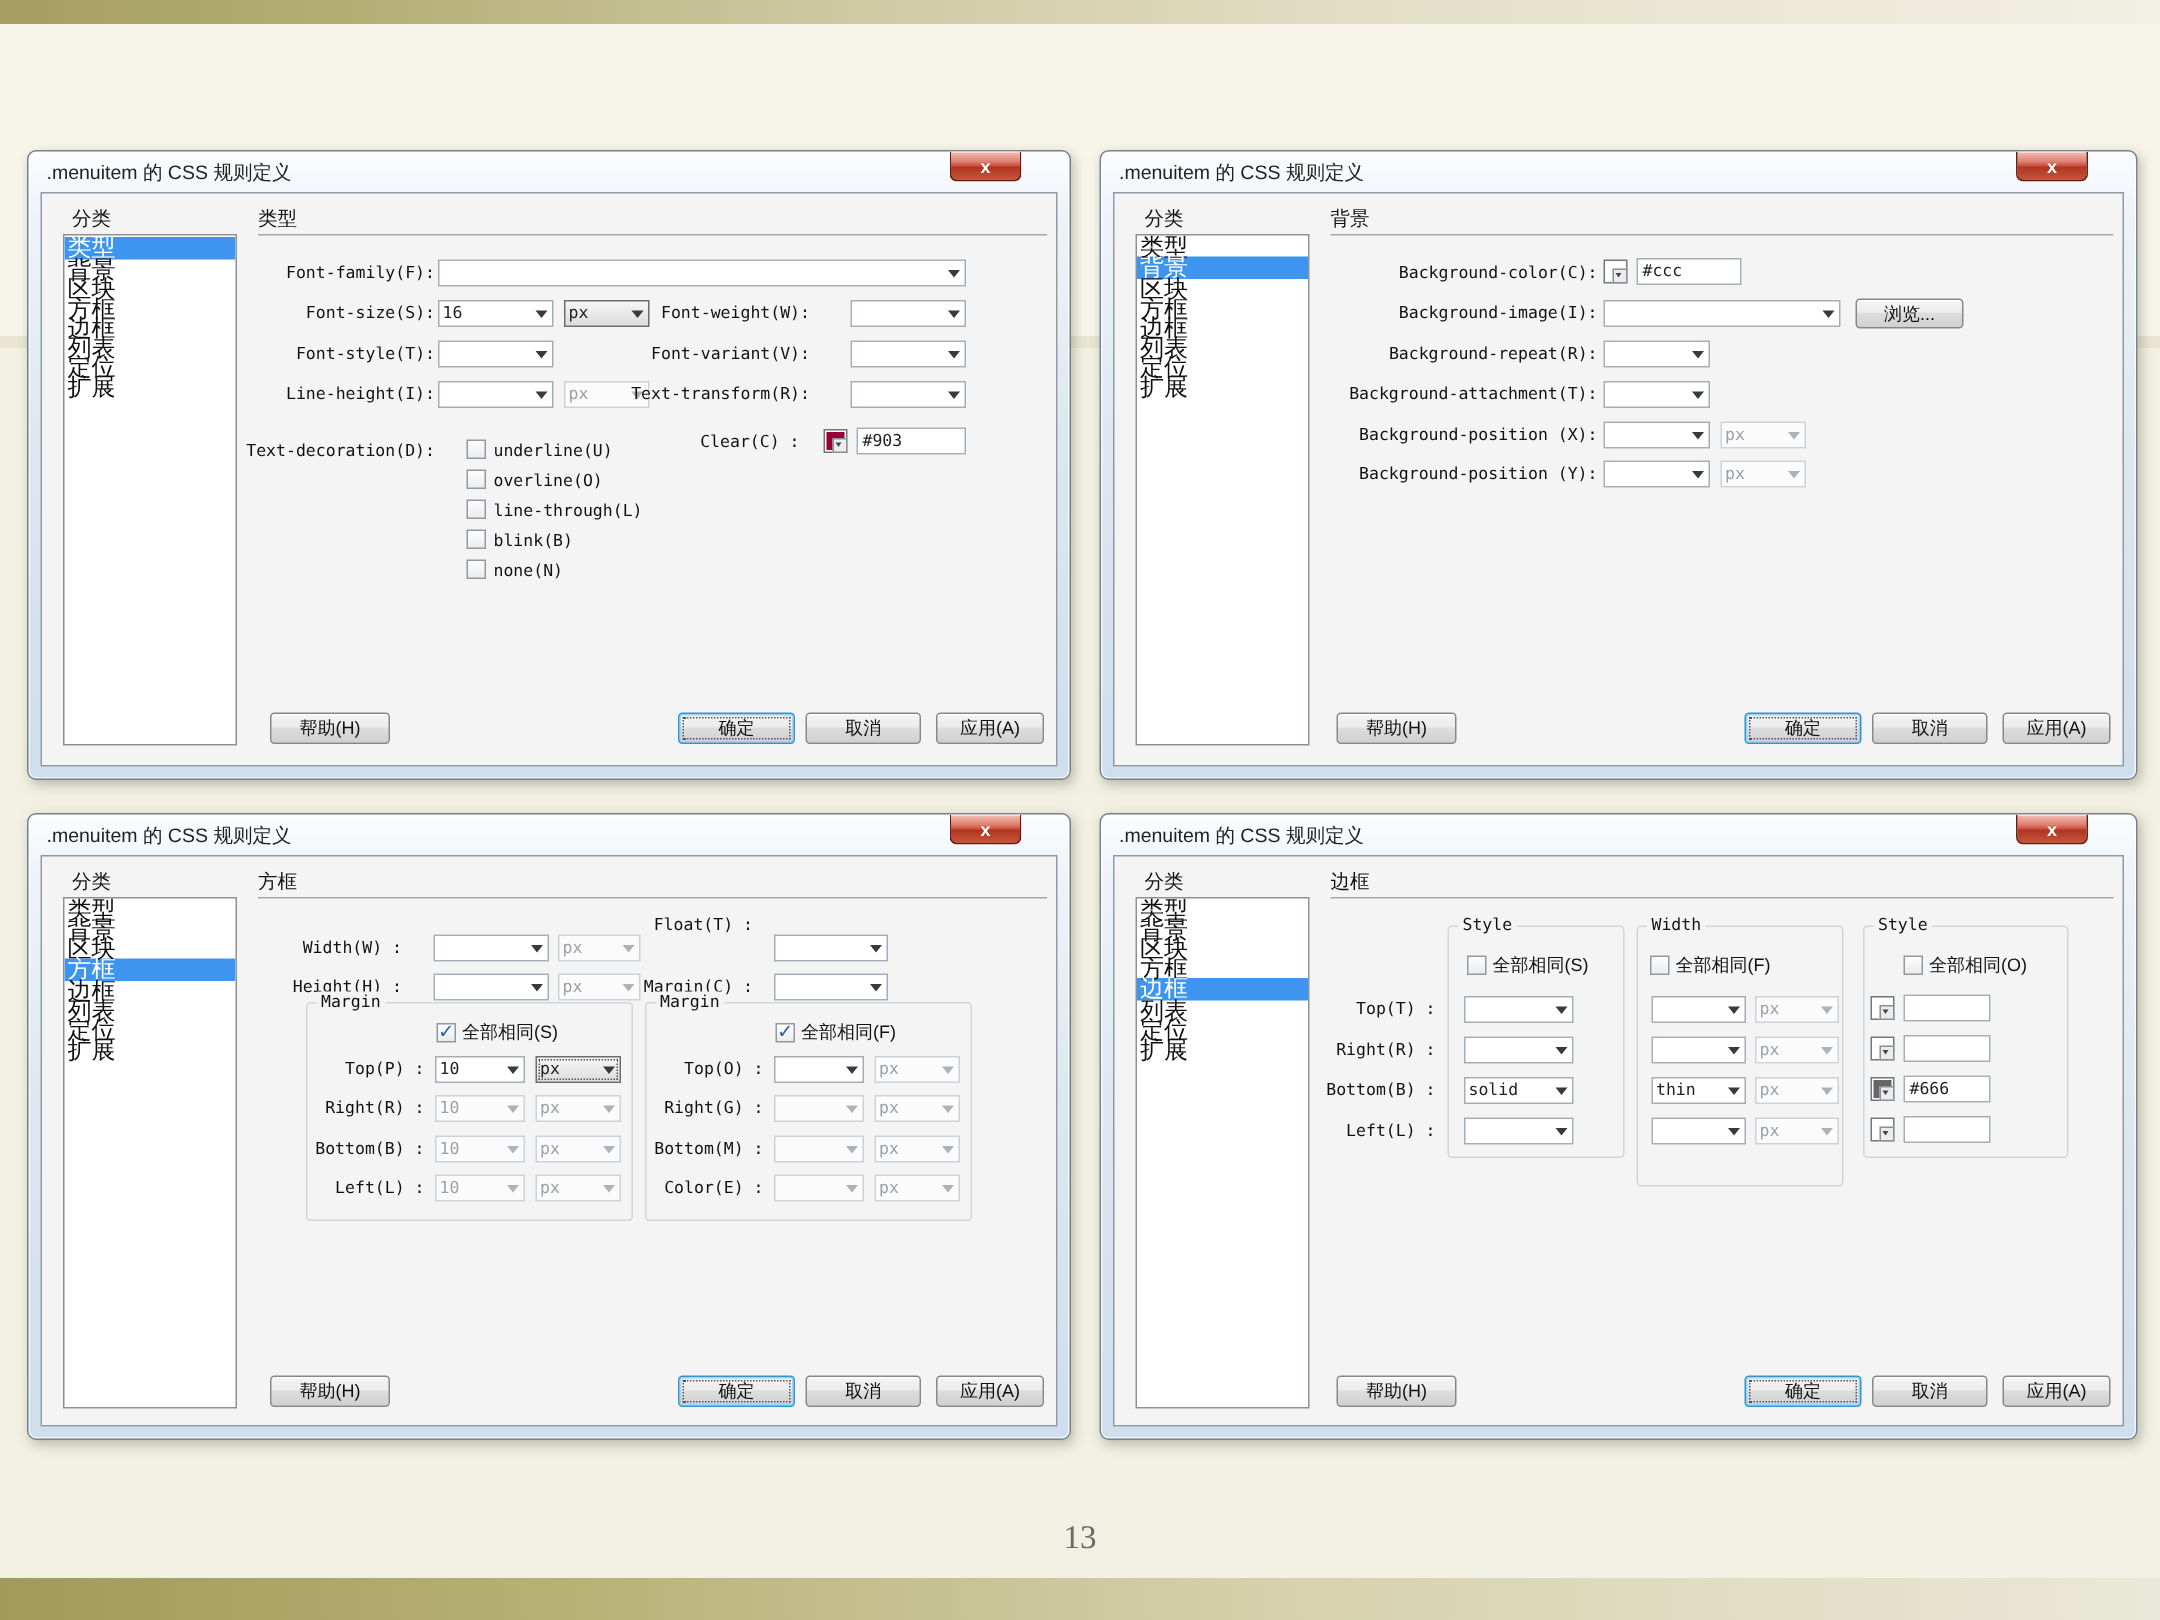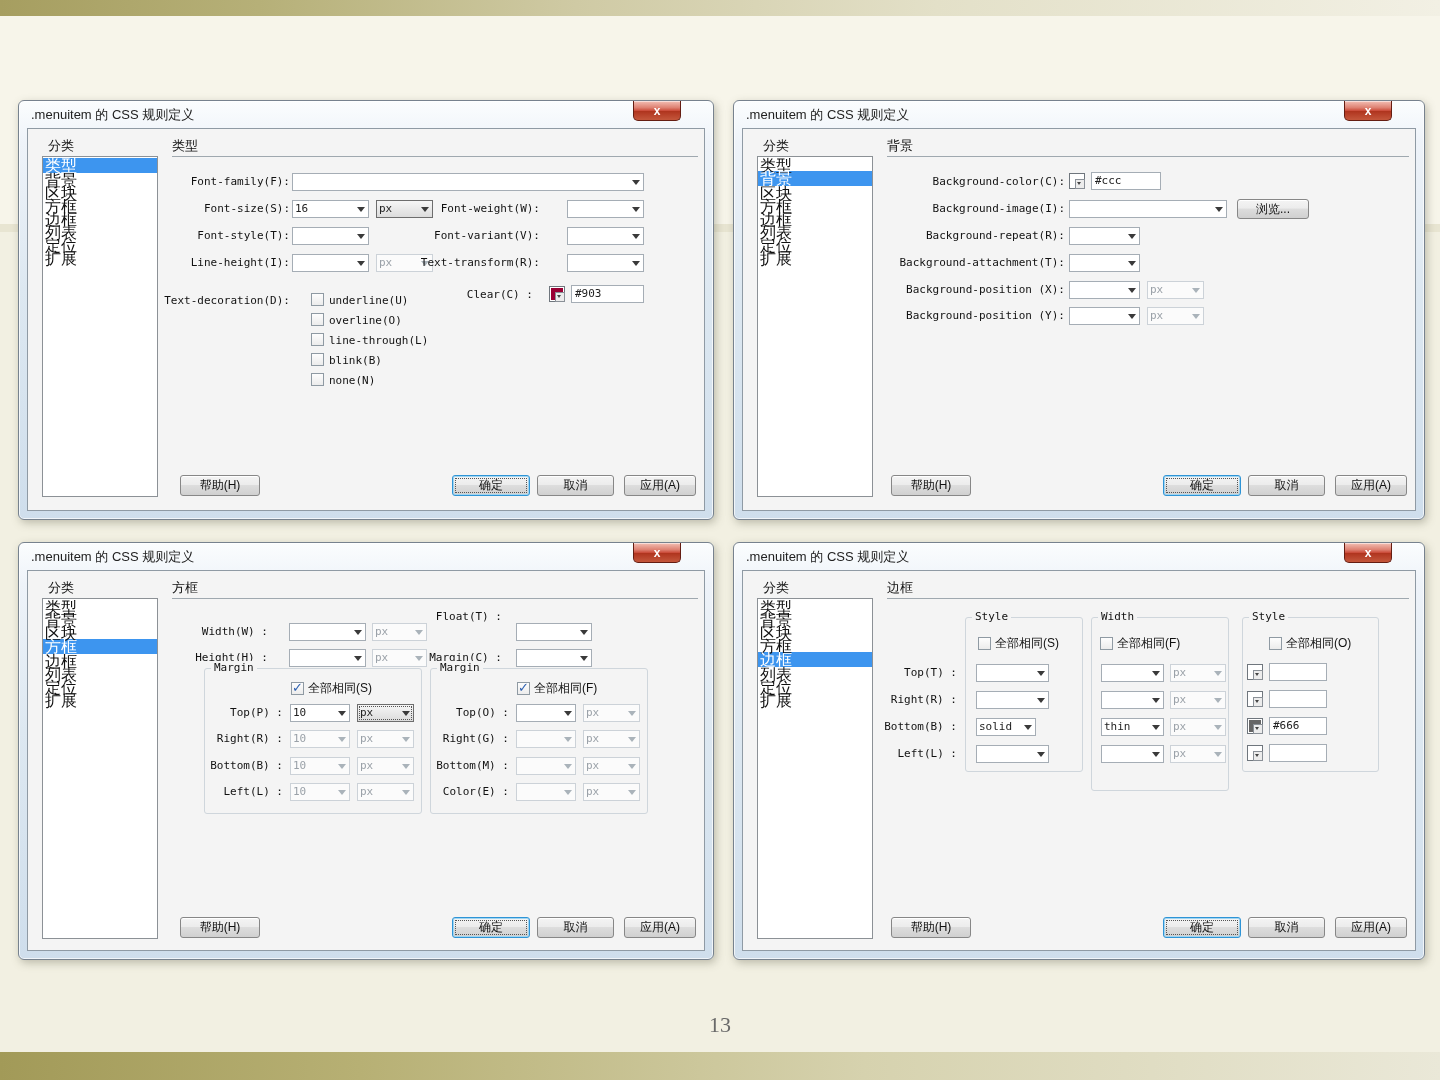--- a/index.html
+++ b/index.html
@@ -423,21 +423,21 @@
       <div class="cb" style="left:12px;top:19px"></div>
       <div class="cblbl" style="left:29px;top:18px;font-family:'Liberation Sans',sans-serif;font-size:12px">全部相同(S)</div>
       <div class="combo" style="left:10px;top:46px;width:73px">
           <span class="val"></span>
           <span class="arr"></span>
         </div>
       <div class="combo" style="left:10px;top:73px;width:73px">
           <span class="val"></span>
           <span class="arr"></span>
         </div>
-      <div class="combo" style="left:10px;top:100px;width:60px">
+      <div class="combo" style="left:10px;top:100px;width:73px">
           <span class="val">solid</span>
           <span class="arr"></span>
         </div>
       <div class="combo" style="left:10px;top:127px;width:73px">
           <span class="val"></span>
           <span class="arr"></span>
         </div>
     </div>
 
     <div class="grp" style="left:348px;top:46px;width:138px;height:174px">

